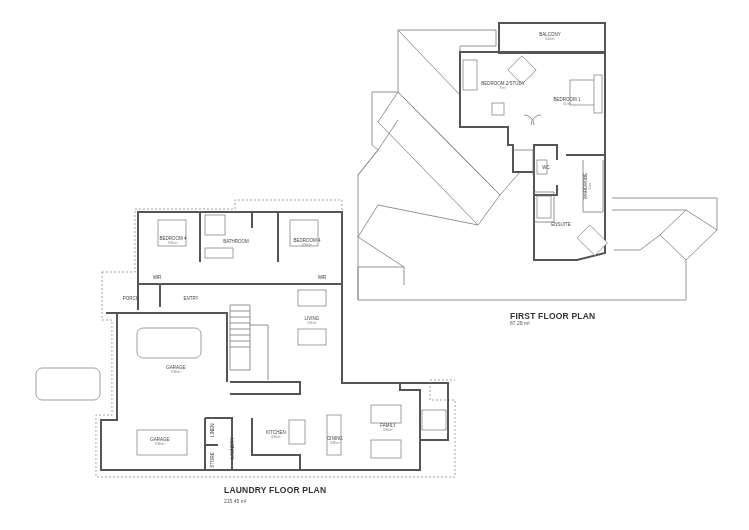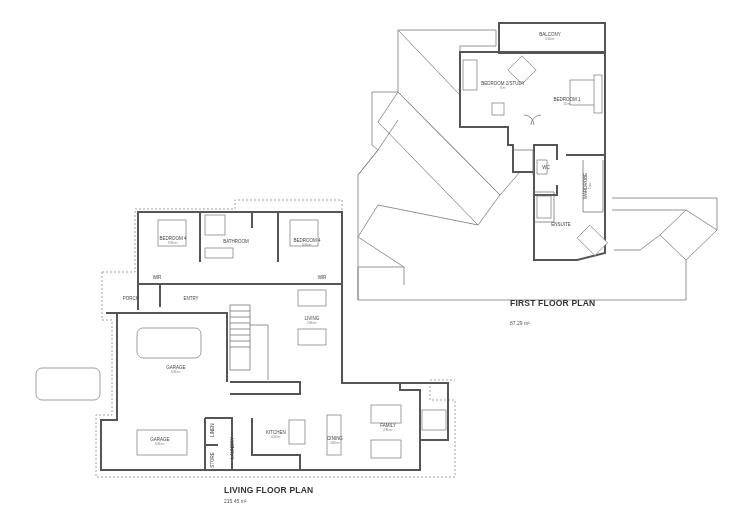--- a/index.html
+++ b/index.html
@@ -114,21 +114,21 @@
 <div class="lbl" style="left:546px;top:168px">
   <span>WC</span>
 </div>
 <div class="lbl vert" style="left:588px;top:186px">
   <span>WARDROBE</span>
   <span class="area">5 m²</span>
 </div>
 <div class="lbl" style="left:561px;top:225px">
   <span>ENSUITE</span>
 </div>
-<div class="title" style="left:510px;top:298px">FIRST FLOOR PLAN</div>
+<div class="title" style="left:510px;top:311px">FIRST FLOOR PLAN</div>
 <div class="sub" style="left:510px;top:320px">87.29 m²</div>
 
 <div class="lbl" style="left:173px;top:241px">
   <span>BEDROOM 4</span>
   <span class="area">9.90 m²</span>
 </div>
 <div class="lbl" style="left:236px;top:242px">
   <span>BATHROOM</span>
 </div>
 <div class="lbl" style="left:307px;top:243px">
@@ -173,14 +173,14 @@
   <span class="area">4.94 m²</span>
 </div>
 <div class="lbl" style="left:335px;top:441px">
   <span>DINING</span>
   <span class="area">3.86 m²</span>
 </div>
 <div class="lbl" style="left:388px;top:428px">
   <span>FAMILY</span>
   <span class="area">4.96 m²</span>
 </div>
-<div class="title" style="left:224px;top:485px">LIVING FLOOR PLAN</div>
+<div class="title" style="left:224px;top:485px">LAUNDRY FLOOR PLAN</div>
 <div class="sub" style="left:224px;top:498px">215.45 m²</div>
 
 </body></html>

